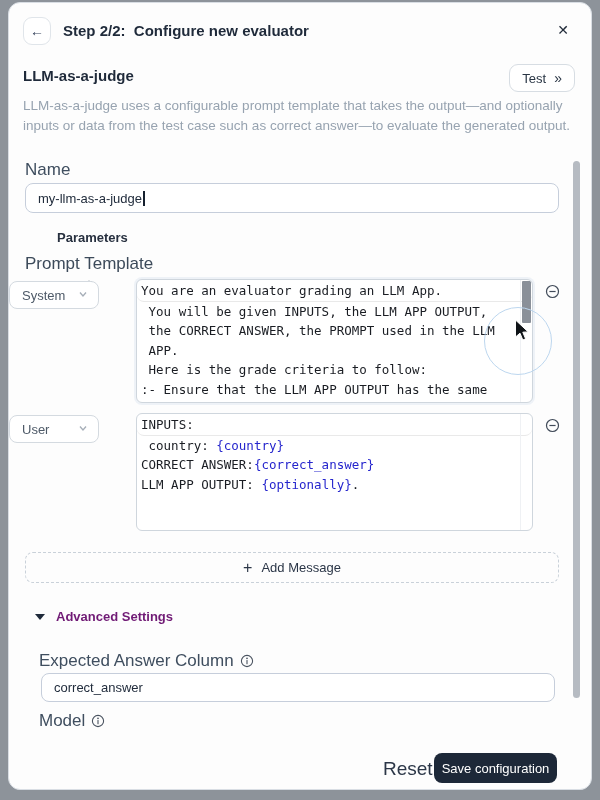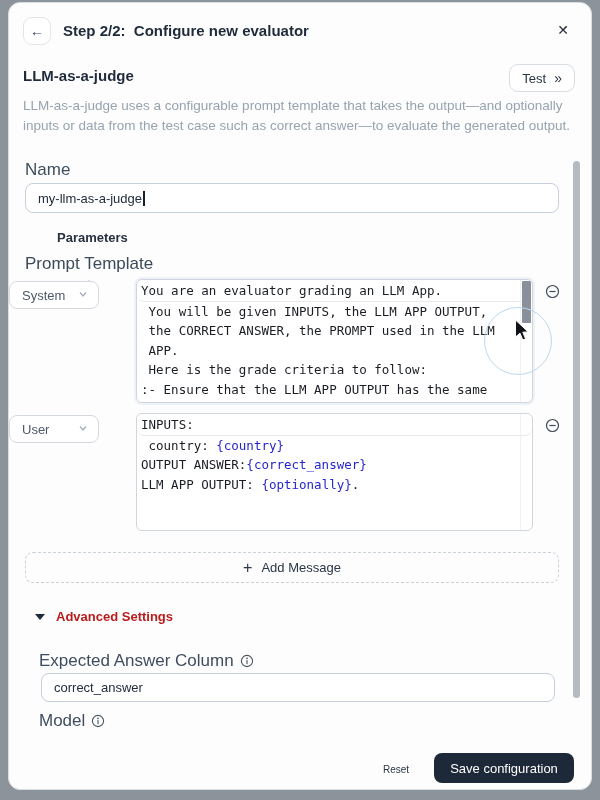--- a/index.html
+++ b/index.html
@@ -93,35 +93,35 @@
   .add-msg {
     position:absolute; left:16px; top:549px; width:534px; height:31px;
     border:1px dashed #c9d1d9; border-radius:8px; background:transparent;
     display:flex; align-items:center; justify-content:center; gap:9px;
     font-size:13px; color:#2b3647; cursor:pointer;
   }
   .add-msg .plus { font-size:16px; font-weight:normal; color:#2b3647; }
   
   .advanced-toggle {
     position:absolute; left:26px; top:606px; display:flex; align-items:center; gap:11px;
-    font-size:13px; font-weight:bold; color:#b91c1c; cursor:pointer;
+    font-size:13px; font-weight:bold; color:#701a75; cursor:pointer;
   }
   .tri-down { width:0; height:0; border-left:5px solid transparent; border-right:5px solid transparent; border-top:6px solid #1f2a3a; }
   .exp-label { left:30px; top:648px; }
   .exp-input { left:32px; top:670px; width:514px; height:29px; }
   .model-label { left:30px; top:708px; }
   
   .reset-btn {
     position:absolute; left:362px; top:752px; height:28px; padding:0 12px;
-    background:none; border:none; font-size:10px; color:#2b3647;
+    background:none; border:none; font-size:19px; color:#2b3647;
     display:flex; align-items:center; cursor:pointer;
     font-family:"Liberation Sans", sans-serif;
   }
   .save-btn {
-    position:absolute; left:425px; top:750px; width:140px; height:30px;
+    position:absolute; left:425px; top:750px; width:123px; height:30px;
     background:#1d2838; color:#ffffff; border:none; border-radius:8px;
     font-size:13px; display:flex; align-items:center; justify-content:center; cursor:pointer;
     font-family:"Liberation Sans", sans-serif;
   }
   
   .modal-scroll-thumb {
     position:absolute; left:564px; top:158px; width:7px; height:537px;
     background:#b6bbc2; border-radius:4px; cursor:pointer;
   }
 </style>
@@ -200,21 +200,21 @@
     <span>User</span>
     <span>
       <svg width="12" height="12" viewBox="0 0 12 12">
           <polyline points="3,4.5 6,8 9,4.5" fill="none" stroke="#a6aeb8" stroke-width="1.3"></polyline>
         </svg>
     </span>
   </div>
   <div class="editor editor-2">
       <div class="ed-line first"><span>INPUTS:</span></div>
       <div class="ed-line"><span> country: </span><span class="tvar">{country}</span></div>
-      <div class="ed-line"><span>OUTPUT ANSWER:</span><span class="tvar">{correct_answer}</span></div>
+      <div class="ed-line"><span>CORRECT ANSWER:</span><span class="tvar">{correct_answer}</span></div>
       <div class="ed-line"><span>LLM APP OUTPUT: </span><span class="tvar">{optionally}</span><span>.</span></div>
     </div>
   <div class="minus-btn minus-2">
     <svg width="15" height="15" viewBox="0 0 15 15">
         <circle cx="7.5" cy="7.5" r="6" fill="none" stroke="#414b59" stroke-width="1.2"></circle>
         <line x1="4.4" y1="7.5" x2="10.6" y2="7.5" stroke="#414b59" stroke-width="1.2"></line>
       </svg>
   </div>
 
   <div class="add-msg">

